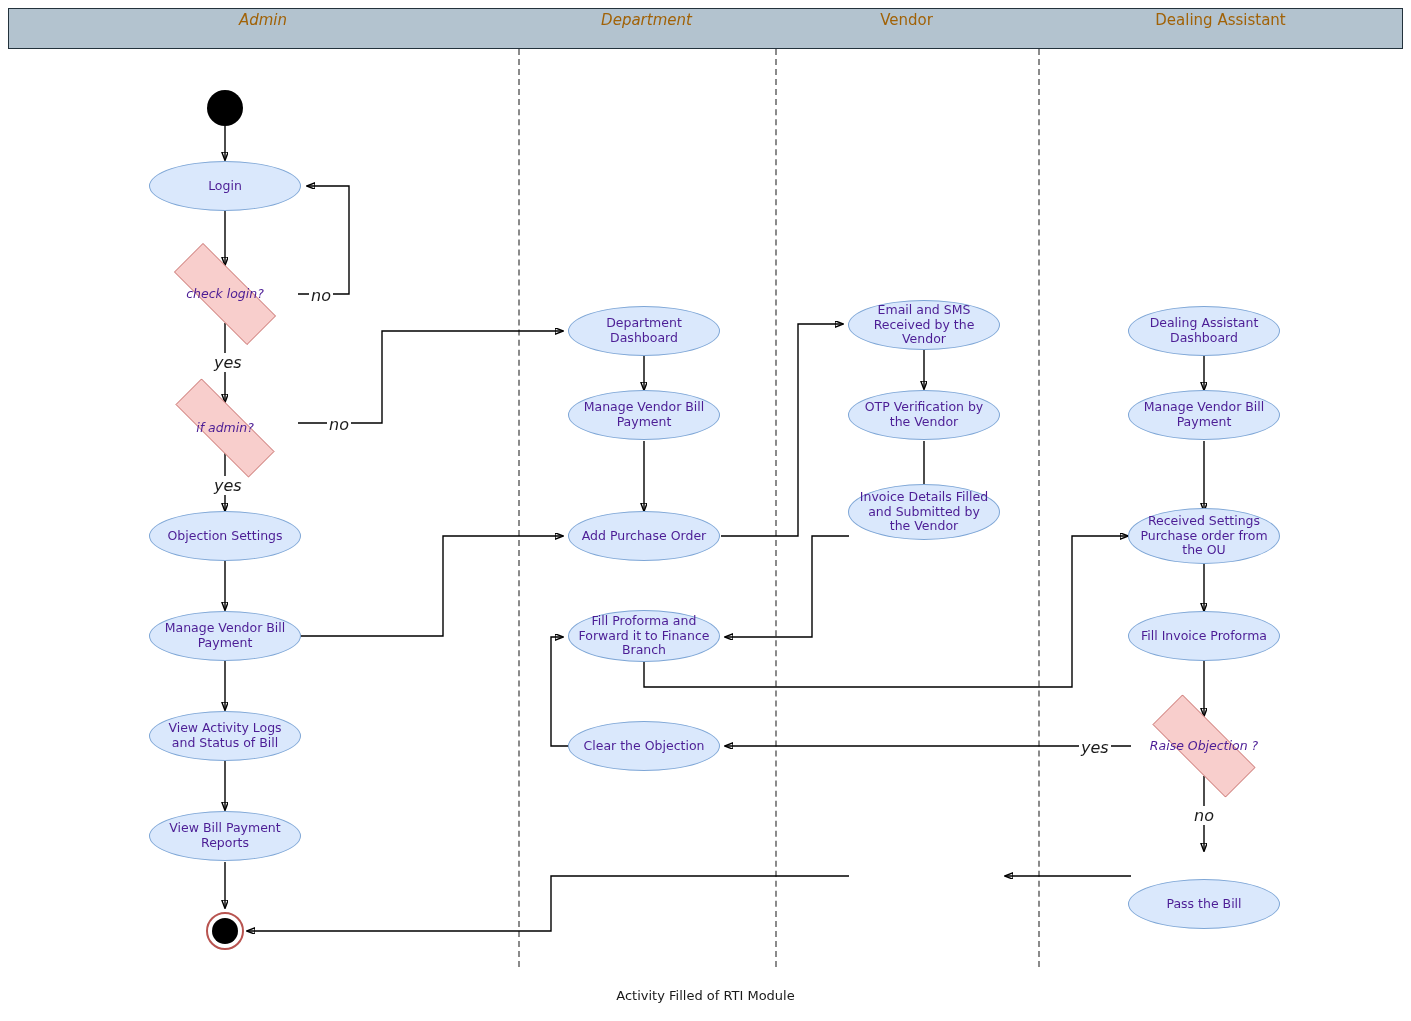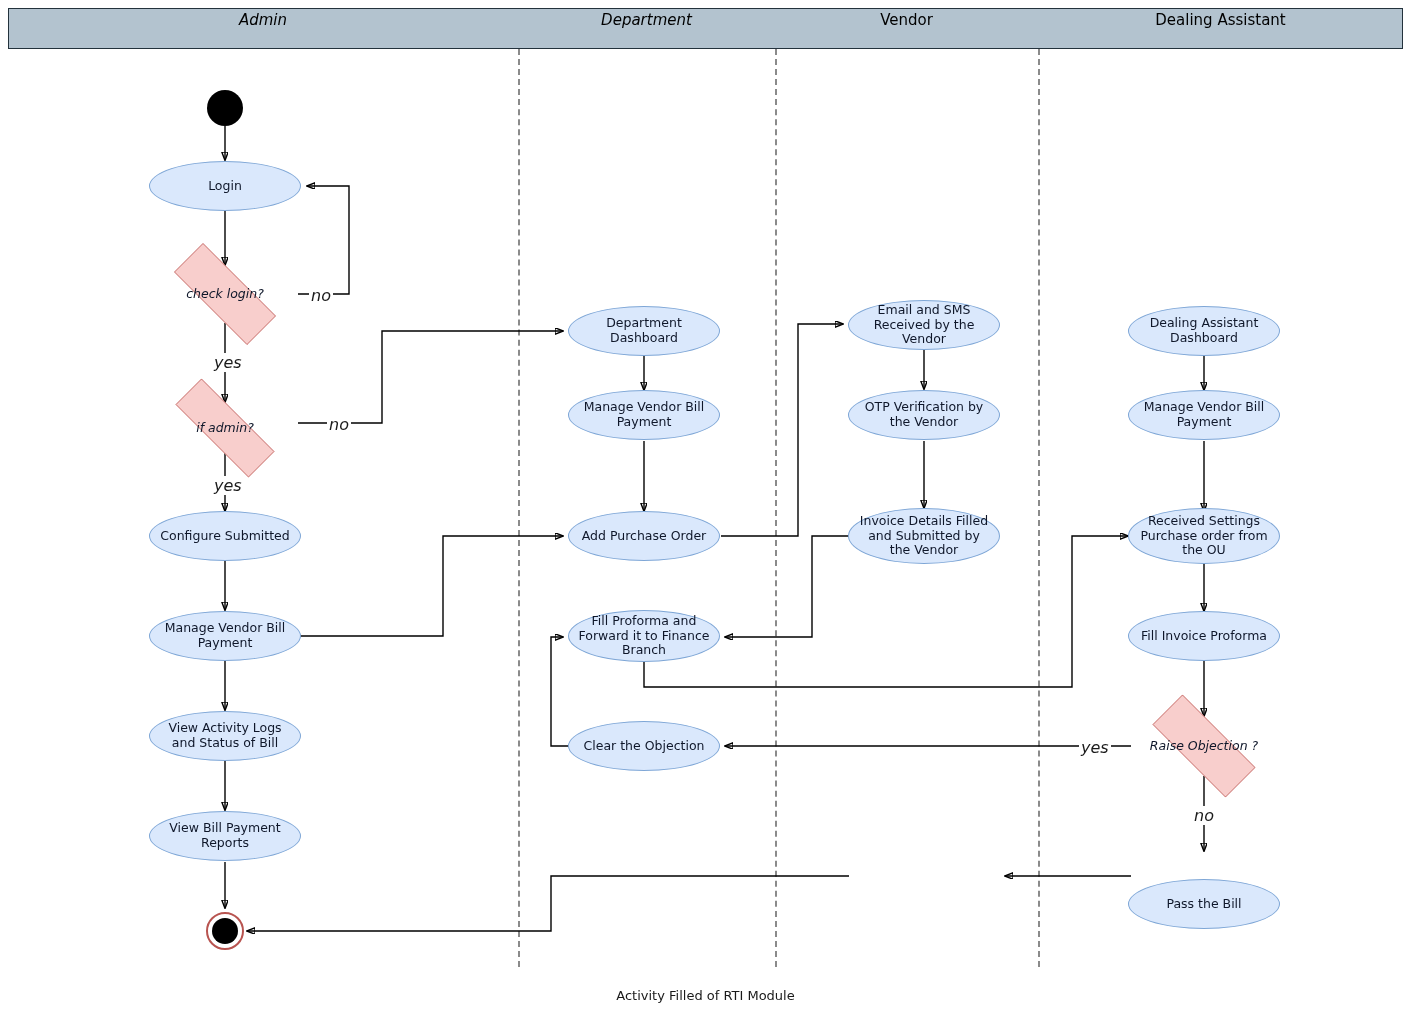--- a/index.html
+++ b/index.html
@@ -28,21 +28,21 @@
     border: 1px solid #23323c;
     box-sizing: border-box;
   }
   .lane-title {
     position: absolute;
     top: 0;
     height: 41px;
     line-height: 41px;
     text-align: center;
     font-size: 15px;
-    color: #000000;
+    color: #a16207;
     white-space: nowrap;
   }
   .lane-title.italic { font-style: italic; }
 
   
   .lane-divider {
     position: absolute;
     top: 49px;
     width: 0;
     height: 918px;
@@ -52,21 +52,21 @@
   
   .node {
     position: absolute;
     box-sizing: border-box;
     display: flex;
     align-items: center;
     justify-content: center;
     text-align: center;
     font-size: 12.5px;
     line-height: 1.18;
-    color: #0f172a;
+    color: #4c1d95;
     z-index: 5;
   }
   .activity {
     background: #dae8fc;
     border: 1px solid #7ea6d6;
     border-radius: 50% / 50%;
     padding: 2px 8px;
   }
   .decision {
     background: transparent;
@@ -220,21 +220,21 @@
     <span class="dia"></span>
     <span class="dlabel">check login?</span>
   </div>
 
   <div class="node decision" style="left:152px;top:402px;width:146px;height:52px;">
     <span class="dia"></span>
     <span class="dlabel">if admin?</span>
   </div>
 
   <div class="node activity" style="left:149px;top:511px;width:152px;height:50px;">
-    <span>Configure Submitted</span>
+    <span>Objection Settings</span>
   </div>
 
   <div class="node activity" style="left:149px;top:611px;width:152px;height:50px;">
     <span>Manage Vendor Bill Payment</span>
   </div>
 
   <div class="node activity" style="left:149px;top:711px;width:152px;height:50px;">
     <span>View Activity Logs and Status of Bill</span>
   </div>
 
@@ -265,21 +265,21 @@
   </div>
 
   <div class="node activity" style="left:848px;top:300px;width:152px;height:50px;">
     <span>Email and SMS Received by the Vendor</span>
   </div>
 
   <div class="node activity" style="left:848px;top:390px;width:152px;height:50px;">
     <span>OTP Verification by the Vendor</span>
   </div>
 
-  <div class="node activity" style="left:848px;top:508px;width:152px;height:56px;">
+  <div class="node activity" style="left:848px;top:484px;width:152px;height:56px;">
     <span>Invoice Details Filled and Submitted by the Vendor</span>
   </div>
 
 
   <div class="node activity" style="left:1128px;top:306px;width:152px;height:50px;">
     <span>Dealing Assistant Dashboard</span>
   </div>
 
   <div class="node activity" style="left:1128px;top:390px;width:152px;height:50px;">
     <span>Manage Vendor Bill Payment</span>

